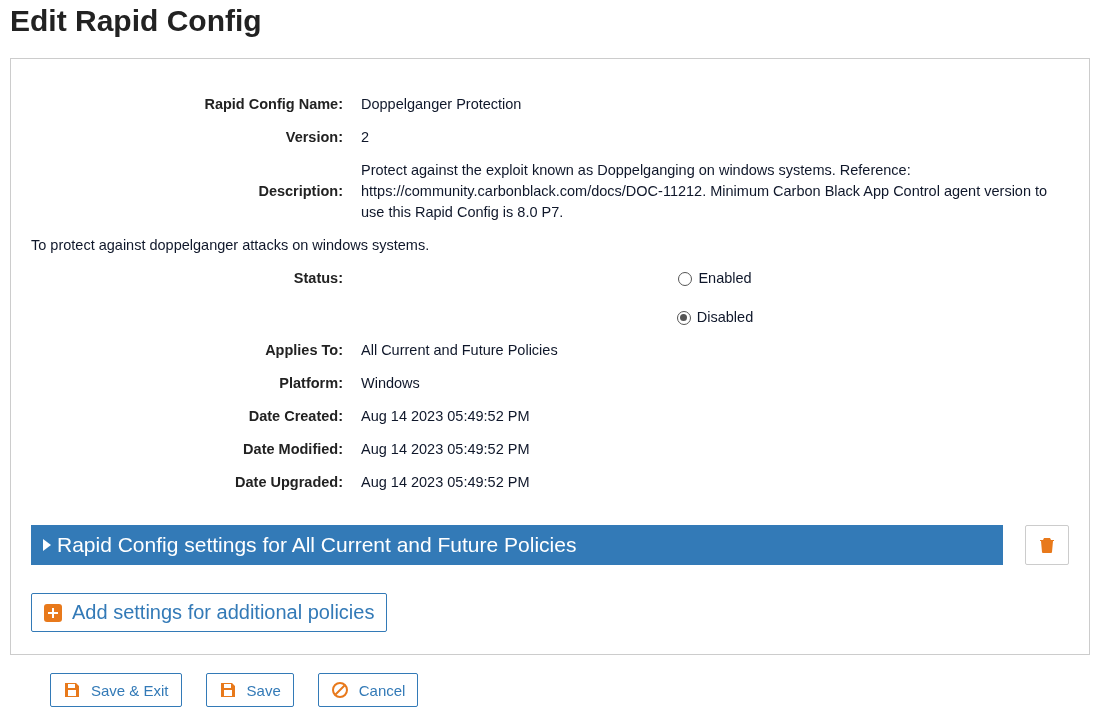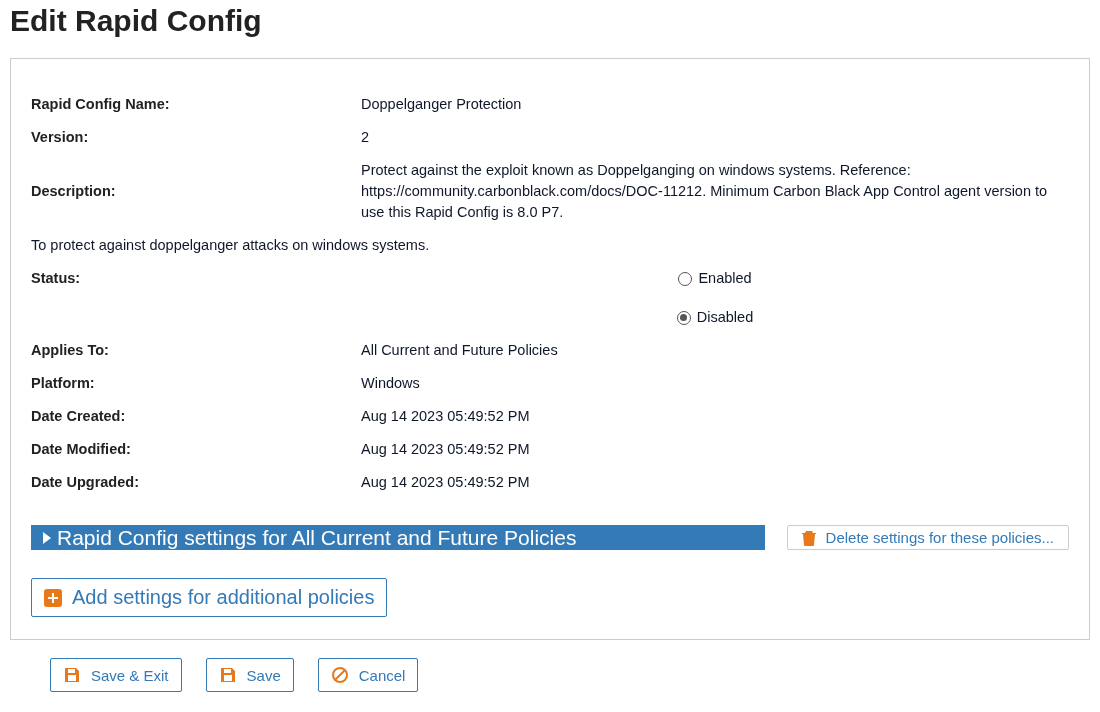--- a/index.html
+++ b/index.html
@@ -21,20 +21,21 @@
       padding: 35px 20px 22px 20px;
       margin-bottom: 18px;
     }
     .form-row {
       display: flex;
       align-items: flex-start;
       margin-bottom: 12px;
     }
     .form-label {
       width: 330px;
+      text-align: right;
       padding-right: 18px;
       font-weight: 700;
       color: #222;
       flex-shrink: 0;
       line-height: 1.45;
     }
     .form-value {
       flex: 1;
       color: #0f172a;
       line-height: 1.45;
@@ -63,21 +64,21 @@
       content: "";
       width: 7px; height: 7px;
       background: #555;
       border-radius: 50%;
     }
     .settings-bar {
       display: flex;
       margin-top: 32px;
       gap: 16px;
       align-items: stretch;
-      height: 25px;
+      height: 40px;
     }
     .settings-header {
       flex: 1;
       background: #337ab7;
       color: #fff;
       font-size: 21px;
       font-weight: 400;
       display: flex;
       align-items: center;
       padding: 0 12px;
@@ -236,21 +237,20 @@
     <div class="settings-header">
       <span class="triangle-right"></span>
       <span>Rapid Config settings for All Current and Future Policies</span>
     </div>
     <button class="delete-btn">
       <span class="icon-trash">
         <svg width="14" height="16" viewBox="0 0 14 16">
             <path fill="#e8791b" d="M1 4h12l-1 11a1 1 0 0 1-1 1H3a1 1 0 0 1-1-1L1 4zm3-3h6l1 2H3l1-2zM0 3h14v1H0z"></path>
           </svg>
       </span>
-      <span>Delete settings for these policies...</span>
     </button>
   </div>
 
   <button class="add-btn">
     <span class="icon-plus-box"></span>
     <span>Add settings for additional policies</span>
   </button>
 
 </div>
 

